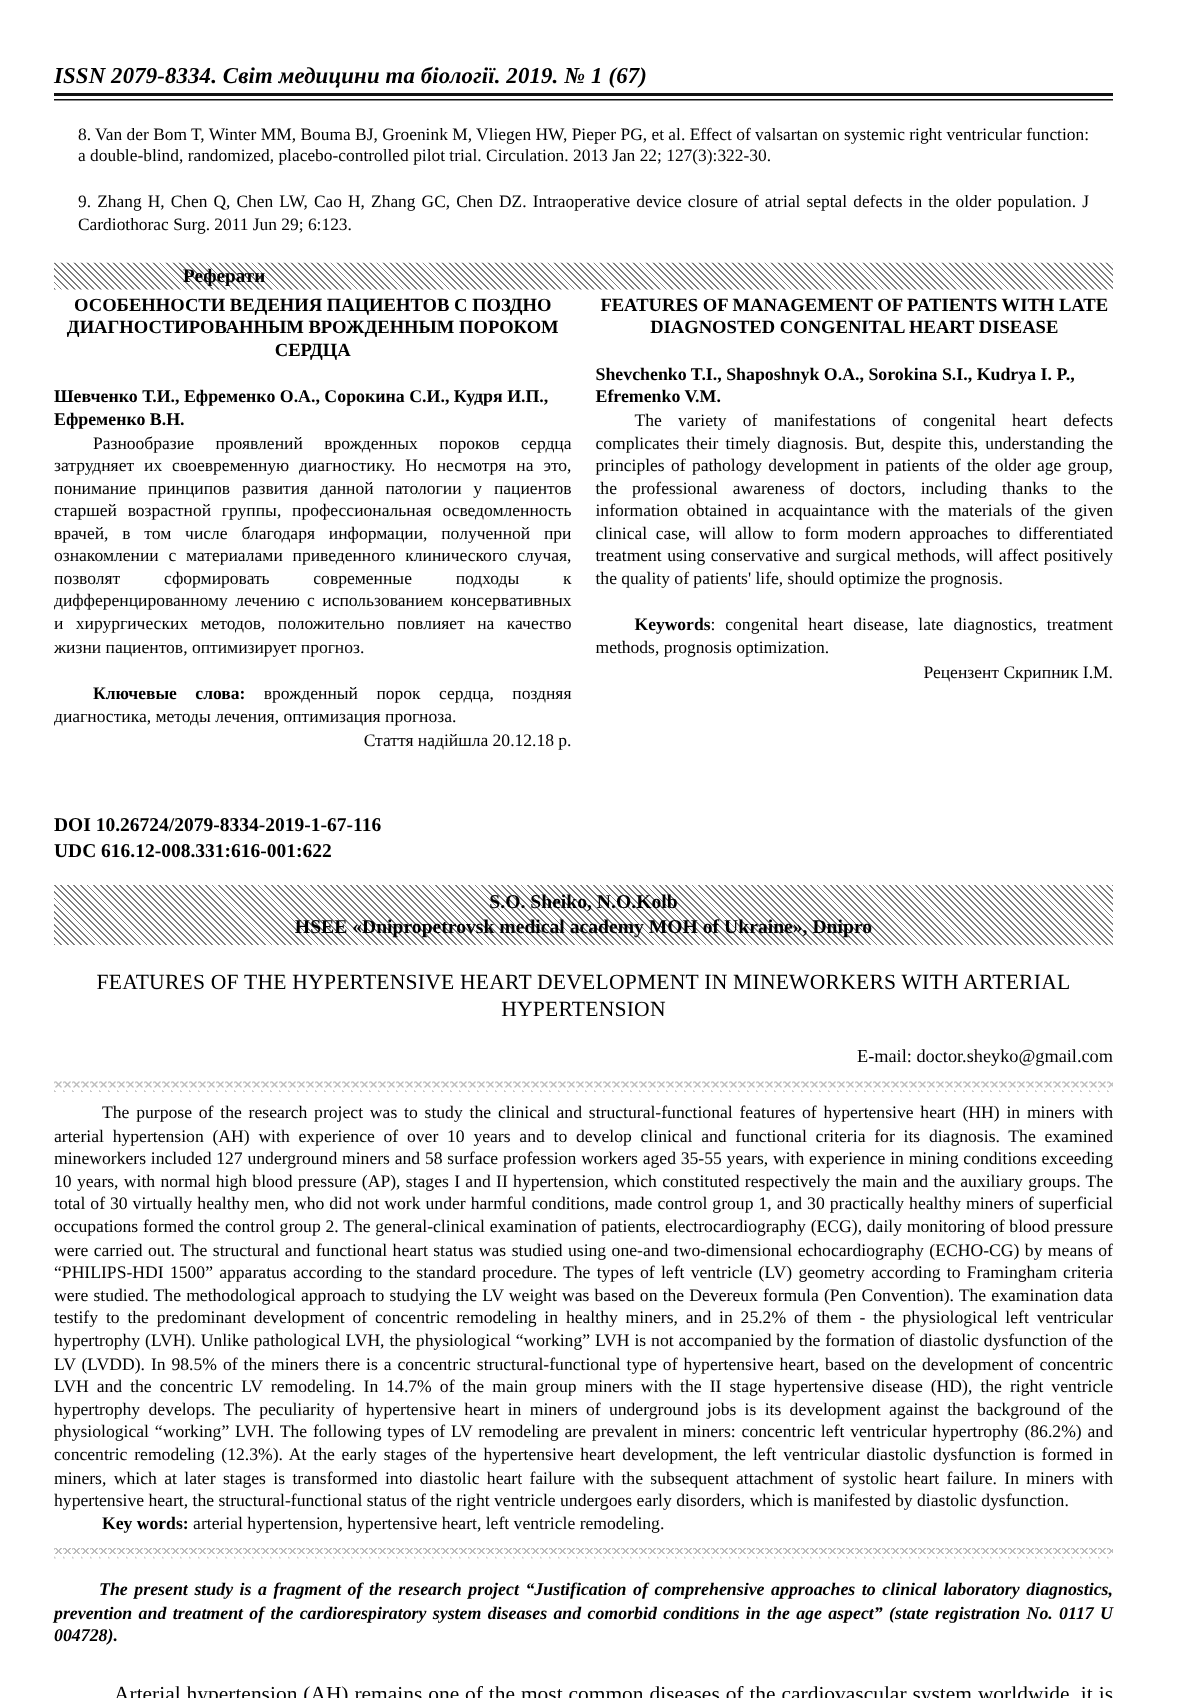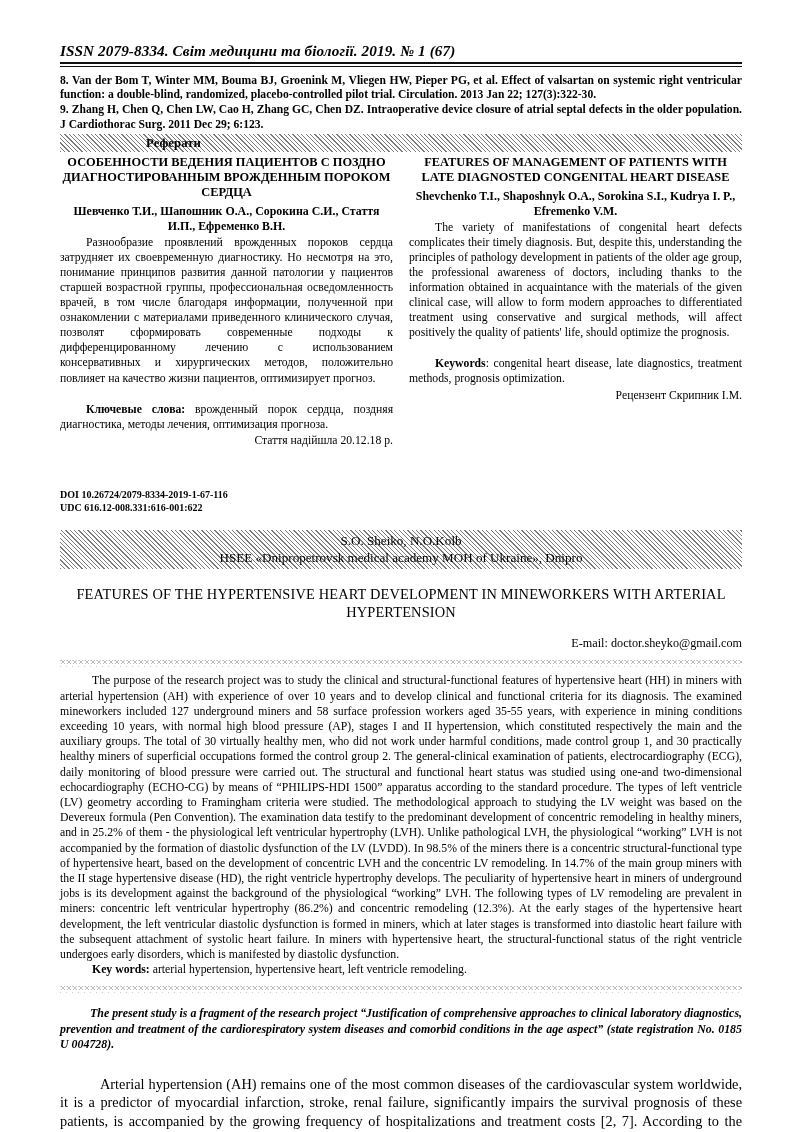--- a/index.html
+++ b/index.html
@@ -13,21 +13,21 @@
     font-family: "Liberation Serif", "DejaVu Serif", serif;
     color: #000000;
     position: relative;
     overflow: hidden;
   }
   .page {
     position: relative;
     width: 800px;
     height: 932px;
     box-sizing: border-box;
-    padding: 42px 58px 0 60px;
+    padding: 42px 58px 0 36px;
   }
 
   
   .runhead {
     font-style: italic;
     font-weight: bold;
     font-size: 15.2px;
     letter-spacing: 0.1px;
     padding-bottom: 2px;
   }
@@ -37,21 +37,21 @@
     height: 1.5px;
     margin: 0 0 7px 0;
   }
 
   
   .refs {
     font-size: 11.6px;
     line-height: 1.28;
     text-align: justify;
   }
-  .refs p { margin: 0; font-weight: bold; }
+  .refs p { margin: 16px; }
 
   
   .hatch {
     background-color: #ffffff;
     background-image: repeating-linear-gradient(
         45deg,
         #7c7c7c 0px, #7c7c7c 0.9px,
         #ffffff 0.9px, #ffffff 3.1px);
     border-top: 1px solid #ffffff;
   }
@@ -78,56 +78,56 @@
     font-size: 11.7px;
     line-height: 1.29;
   }
   .abs-title {
     text-align: center;
     font-weight: bold;
     font-size: 12.4px;
     line-height: 1.22;
   }
   .abs-authors {
-    text-align: center;
+    text-align: left;
     font-weight: bold;
     font-size: 11.9px;
     line-height: 1.24;
-    margin-top: 4px;
+    margin-top: 16px;
   }
   .abs-body {
     text-align: justify;
     text-indent: 26px;
     margin-top: 1px;
   }
   .abs-kw {
     text-align: justify;
     text-indent: 26px;
     margin-top: 16px;
   }
   .abs-kw b { font-weight: bold; }
   .abs-foot {
     text-align: right;
     margin-top: 1px;
   }
 
   
   .doi-block {
     margin-top: 40px;
-    font-size: 10px;
+    font-size: 13px;
     font-weight: bold;
     line-height: 1.33;
   }
 
   
   .banner-authors {
     margin-top: 14px;
     padding: 2px 0 3px 0;
     text-align: center;
-    font-weight: normal;
+    font-weight: bold;
     font-size: 13.1px;
     line-height: 1.30;
   }
 
   
   .art-title {
     margin-top: 16px;
     text-align: center;
     font-weight: normal;
     font-size: 14.4px;
@@ -200,32 +200,32 @@
 </head>
 <body>
 
 <div class="page">
 
   <div class="runhead">ISSN 2079-8334. Світ медицини та біології. 2019. № 1 (67)</div>
   <div class="runhead-rule"></div>
 
   <div class="refs">
     <p>8. Van der Bom T, Winter MM, Bouma BJ, Groenink M, Vliegen HW, Pieper PG, et al. Effect of valsartan on systemic right ventricular function: a double-blind, randomized, placebo-controlled pilot trial. Circulation. 2013 Jan 22; 127(3):322-30.</p>
-    <p>9. Zhang H, Chen Q, Chen LW, Cao H, Zhang GC, Chen DZ. Intraoperative device closure of atrial septal defects in the older population. J Cardiothorac Surg. 2011 Dec 29; 6:123.</p>
+    <p>9. Zhang H, Chen Q, Chen LW, Cao H, Zhang GC, Chen DZ. Intraoperative device closure of atrial septal defects in the older population. J Cardiothorac Surg. 2011 Jun 29; 6:123.</p>
   </div>
 
   <div class="hatch banner-refer">
     <span>Реферати</span>
   </div>
 
   <div class="abs-cols">
 
     <div class="abs-col">
       <div class="abs-title">ОСОБЕННОСТИ ВЕДЕНИЯ ПАЦИЕНТОВ С ПОЗДНО ДИАГНОСТИРОВАННЫМ ВРОЖДЕННЫМ ПОРОКОМ СЕРДЦА</div>
-      <div class="abs-authors">Шевченко Т.И., Шапошник О.А., Сорокина С.И., Стаття И.П., Ефременко В.Н.</div>
+      <div class="abs-authors">Шевченко Т.И., Ефременко О.А., Сорокина С.И., Кудря И.П., Ефременко В.Н.</div>
       <div class="abs-body">Разнообразие проявлений врожденных пороков сердца затрудняет их своевременную диагностику. Но несмотря на это, понимание принципов развития данной патологии у пациентов старшей возрастной группы, профессиональная осведомленность врачей, в том числе благодаря информации, полученной при ознакомлении с материалами приведенного клинического случая, позволят сформировать современные подходы к дифференцированному лечению с использованием консервативных и хирургических методов, положительно повлияет на качество жизни пациентов, оптимизирует прогноз.</div>
       <div class="abs-kw"><b>Ключевые слова:</b><span> врожденный порок сердца, поздняя диагностика, методы лечения, оптимизация прогноза.</span></div>
       <div class="abs-foot">Стаття надійшла 20.12.18 р.</div>
     </div>
 
     <div class="abs-col">
       <div class="abs-title">FEATURES OF MANAGEMENT OF PATIENTS WITH LATE DIAGNOSTED CONGENITAL HEART DISEASE</div>
       <div class="abs-authors">Shevchenko T.I., Shaposhnyk O.A., Sorokina S.I., Kudrya I. P., Efremenko V.M.</div>
       <div class="abs-body">The variety of manifestations of congenital heart defects complicates their timely diagnosis. But, despite this, understanding the principles of pathology development in patients of the older age group, the professional awareness of doctors, including thanks to the information obtained in acquaintance with the materials of the given clinical case, will allow to form modern approaches to differentiated treatment using conservative and surgical methods, will affect positively the quality of patients' life, should optimize the prognosis.</div>
       <div class="abs-kw"><b>Keywords</b><span>: congenital heart disease, late diagnostics, treatment methods, prognosis optimization.</span></div>
@@ -248,17 +248,17 @@
 
   <div class="email">E-mail: doctor.sheyko@gmail.com</div>
 
   <div class="zigzag"></div>
 
   <div class="main-abs">The purpose of the research project was to study the clinical and structural-functional features of hypertensive heart (HH) in miners with arterial hypertension (AH) with experience of over 10 years and to develop clinical and functional criteria for its diagnosis. The examined mineworkers included 127 underground miners and 58 surface profession workers aged 35-55 years, with experience in mining conditions exceeding 10 years, with normal high blood pressure (AP), stages I and II hypertension, which constituted respectively the main and the auxiliary groups. The total of 30 virtually healthy men, who did not work under harmful conditions, made control group 1, and 30 practically healthy miners of superficial occupations formed the control group 2. The general-clinical examination of patients, electrocardiography (ECG), daily monitoring of blood pressure were carried out. The structural and functional heart status was studied using one-and two-dimensional echocardiography (ECHO-CG) by means of “PHILIPS-HDI 1500” apparatus according to the standard procedure. The types of left ventricle (LV) geometry according to Framingham criteria were studied. The methodological approach to studying the LV weight was based on the Devereux formula (Pen Convention). The examination data testify to the predominant development of concentric remodeling in healthy miners, and in 25.2% of them - the physiological left ventricular hypertrophy (LVH). Unlike pathological LVH, the physiological “working” LVH is not accompanied by the formation of diastolic dysfunction of the LV (LVDD). In 98.5% of the miners there is a concentric structural-functional type of hypertensive heart, based on the development of concentric LVH and the concentric LV remodeling. In 14.7% of the main group miners with the II stage hypertensive disease (HD), the right ventricle hypertrophy develops. The peculiarity of hypertensive heart in miners of underground jobs is its development against the background of the physiological “working” LVH. The following types of LV remodeling are prevalent in miners: concentric left ventricular hypertrophy (86.2%) and concentric remodeling (12.3%). At the early stages of the hypertensive heart development, the left ventricular diastolic dysfunction is formed in miners, which at later stages is transformed into diastolic heart failure with the subsequent attachment of systolic heart failure. In miners with hypertensive heart, the structural-functional status of the right ventricle undergoes early disorders, which is manifested by diastolic dysfunction.</div>
   <div class="main-kw"><b>Key words:</b><span> arterial hypertension, hypertensive heart, left ventricle remodeling.</span></div>
 
   <div class="zigzag"></div>
 
-  <div class="proj-note">The present study is a fragment of the research project “Justification of comprehensive approaches to clinical laboratory diagnostics, prevention and treatment of the cardiorespiratory system diseases and comorbid conditions in the age aspect” (state registration No. 0185 U 004728).</div>
+  <div class="proj-note">The present study is a fragment of the research project “Justification of comprehensive approaches to clinical laboratory diagnostics, prevention and treatment of the cardiorespiratory system diseases and comorbid conditions in the age aspect” (state registration No. 0117 U 004728).</div>
 
   <div class="intro">Arterial hypertension (AH) remains one of the most common diseases of the cardiovascular system worldwide, it is a predictor of myocardial infarction, stroke, renal failure, significantly impairs the survival prognosis of these patients, is accompanied by the growing frequency of hospitalizations and treatment costs [2, 7]. According to the official statistics, over 12 million patients with arterial hypertension (AH) have been registered in Ukraine, accounting for about 31.5% of the adult population [3, 4]. Changing of</div>
 
 </div>
 
 </body></html>

